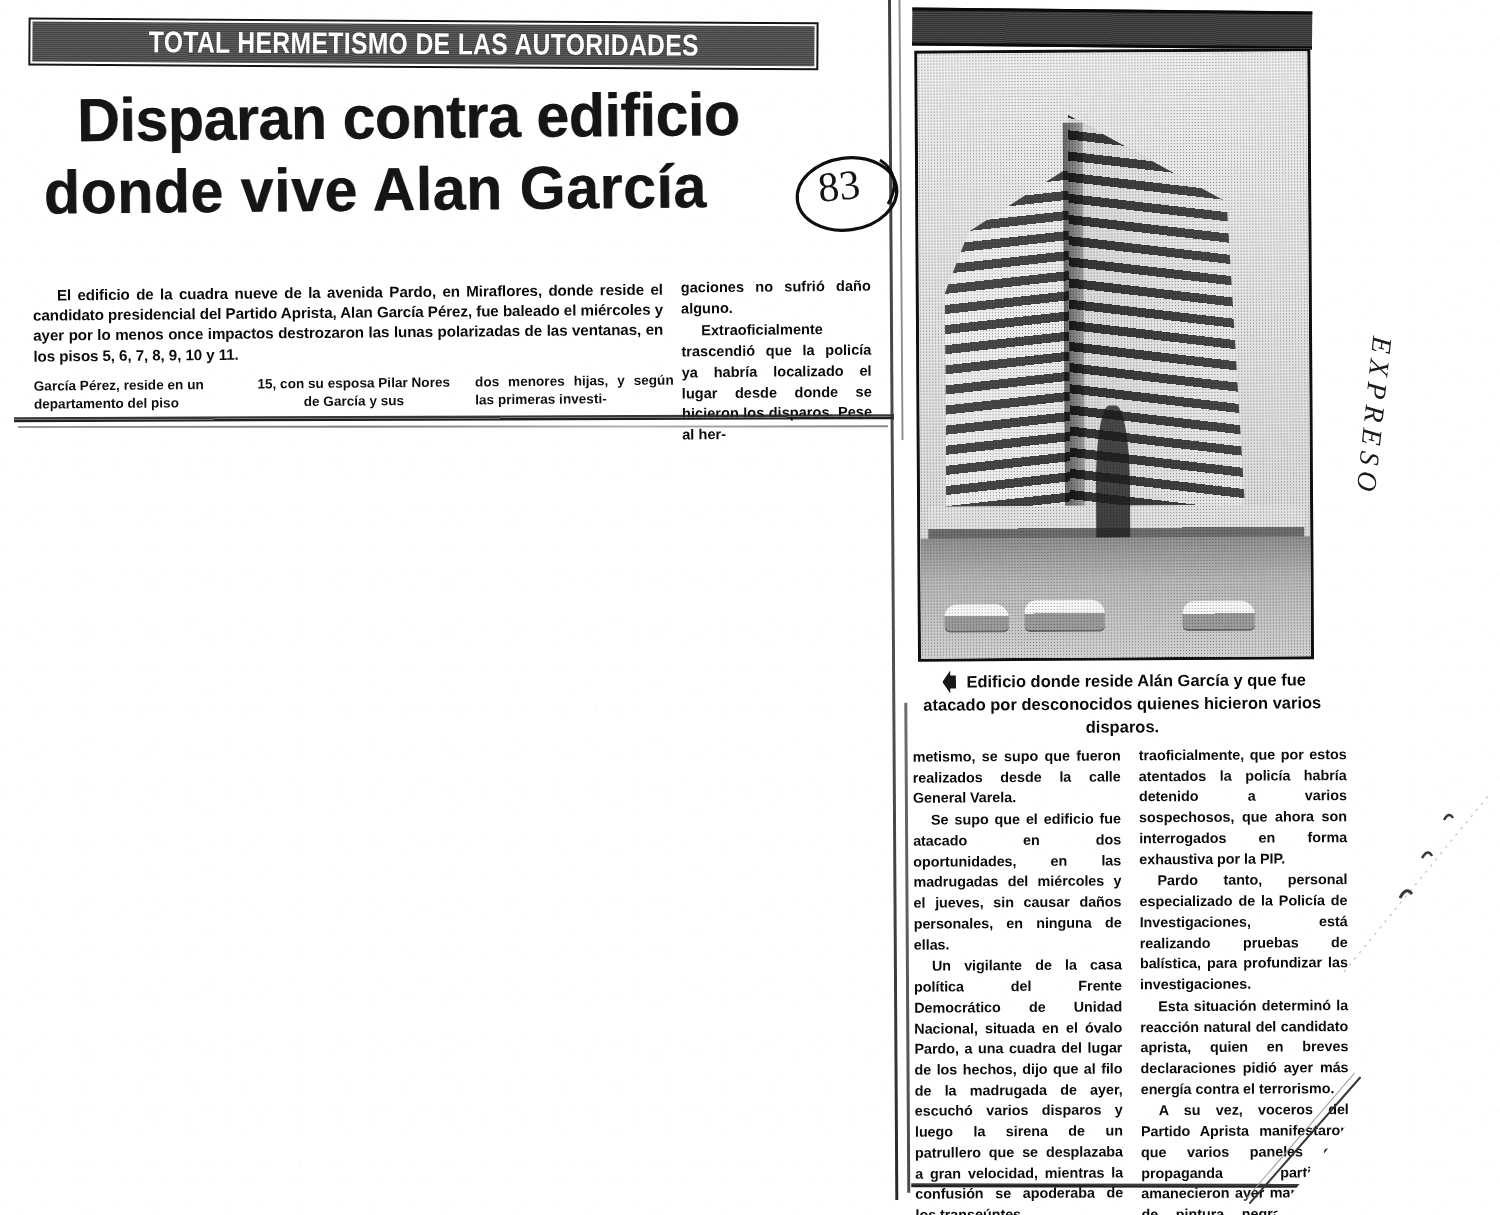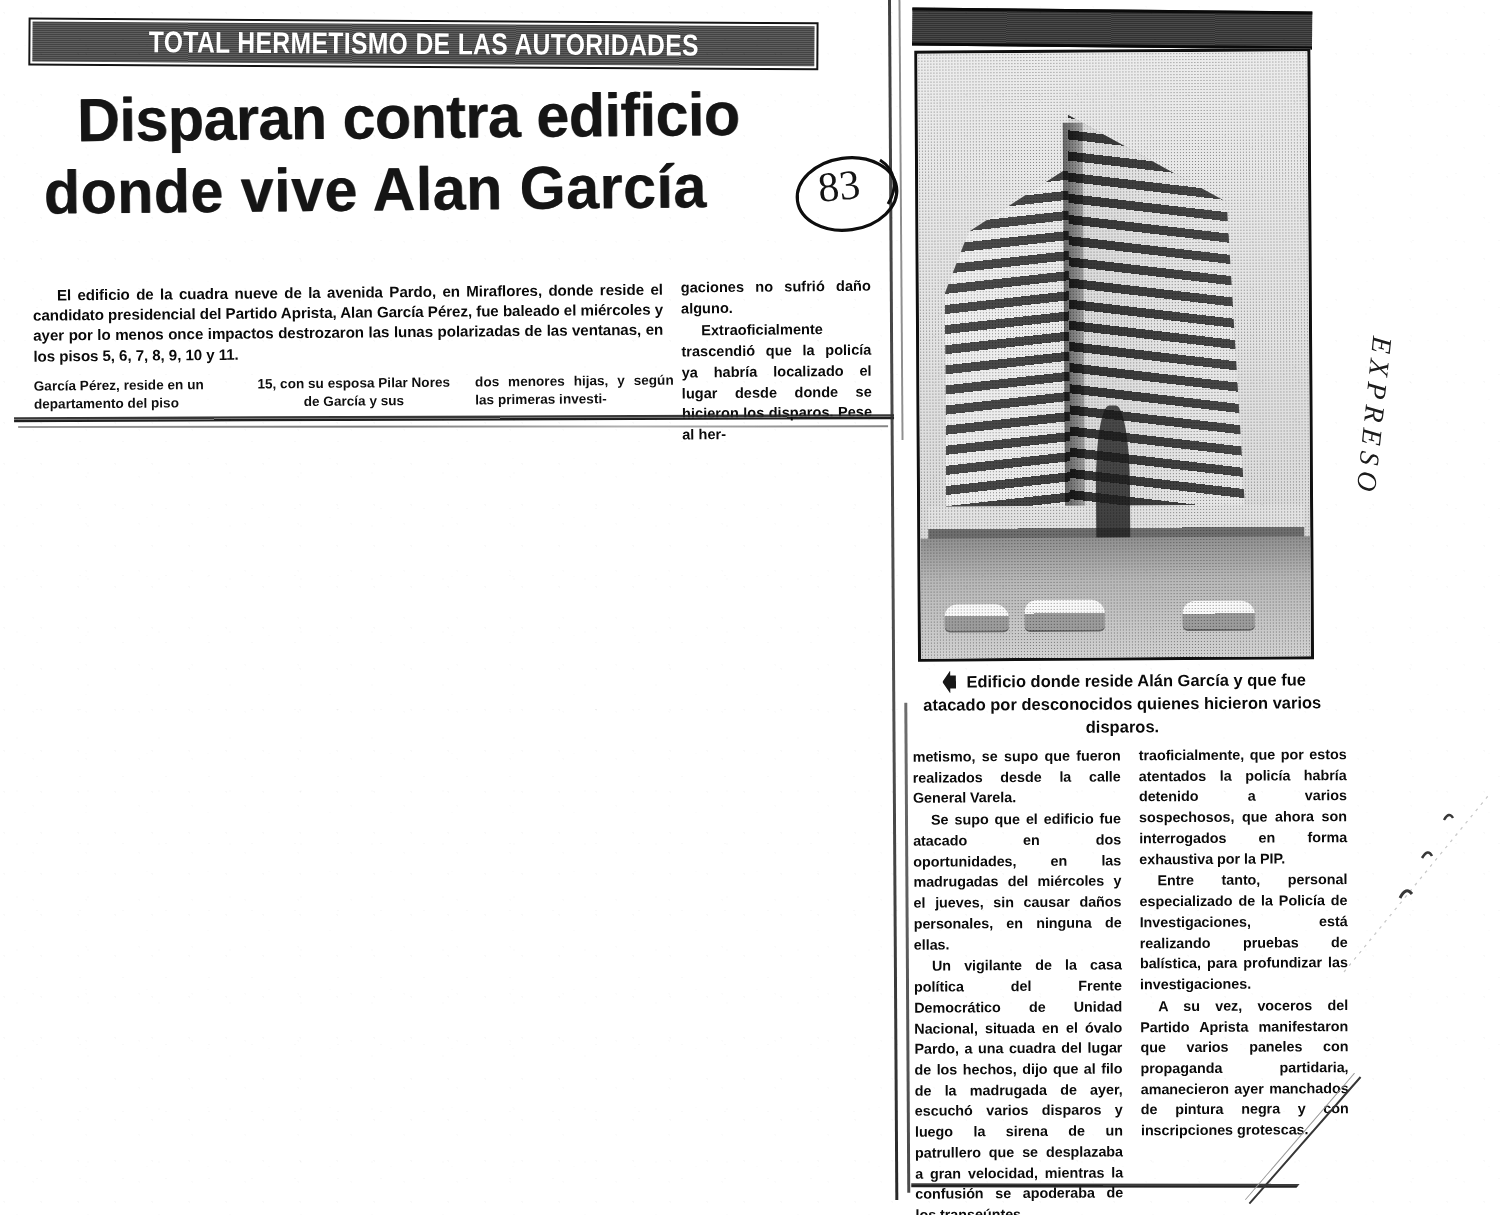--- a/index.html
+++ b/index.html
@@ -390,21 +390,22 @@
 
       <div class="bcol">
         <p>metismo, se supo que fueron realizados desde la calle General Varela.</p>
         <p><span class="indent"></span><span>Se supo que el edificio fue atacado en dos oportunidades, en las madrugadas del miércoles y el jueves, sin causar daños personales, en ninguna de ellas.</span></p>
         <p><span class="indent"></span><span>Un vigilante de la casa política del Frente Democrático de Unidad Nacional, situada en el óvalo Pardo, a una cuadra del lugar de los hechos, dijo que al filo de la madrugada de ayer, escuchó varios disparos y luego la sirena de un patrullero que se desplazaba a gran velocidad, mientras la confusión se apoderaba de los transeúntes.</span></p>
 
       </div>
 
       <div class="bcol">
         <p>traoficialmente, que por estos atentados la policía habría detenido a varios sospechosos, que ahora son interrogados en forma exhaustiva por la PIP.</p>
-        <p><span class="indent"></span><span>Entre tanto, personal especializado de la Policía de Investigaciones, está realizando pruebas de balística, para profundizar las investigaciones.</span></p>
+        <p><span class="indent"></span><span>Pardo tanto, personal especializado de la Policía de Investigaciones, está realizando pruebas de balística, para profundizar las investigaciones.</span></p>
+        <p><span class="indent"></span><span>Esta situación determinó la reacción natural del candidato aprista, quien en breves declaraciones pidió ayer más energía contra el terrorismo.</span></p>
         <p><span class="indent"></span><span>A su vez, voceros del Partido Aprista manifestaron que varios paneles con propaganda partidaria, amanecieron ayer manchados de pintura negra y con inscripciones grotescas.</span></p>
       </div>
     </div>
 
     <div class="rc-botrule"></div>
     <div class="fold"></div>
     <svg class="fold-edge" viewBox="0 0 120 138">
       <path d="M118 6 L6 132" stroke="#3a3a3a" stroke-width="2" fill="none"></path>
       <path d="M112 2 L2 128" stroke="#9a9a9a" stroke-width="1" fill="none"></path>
     </svg>

